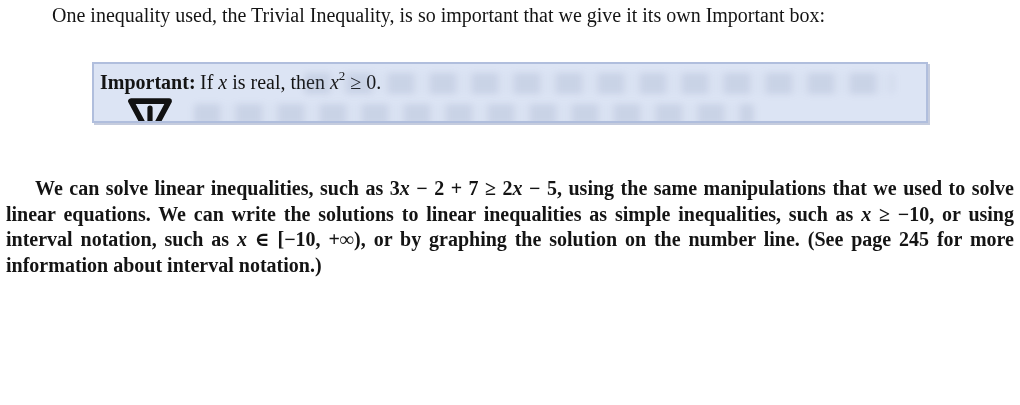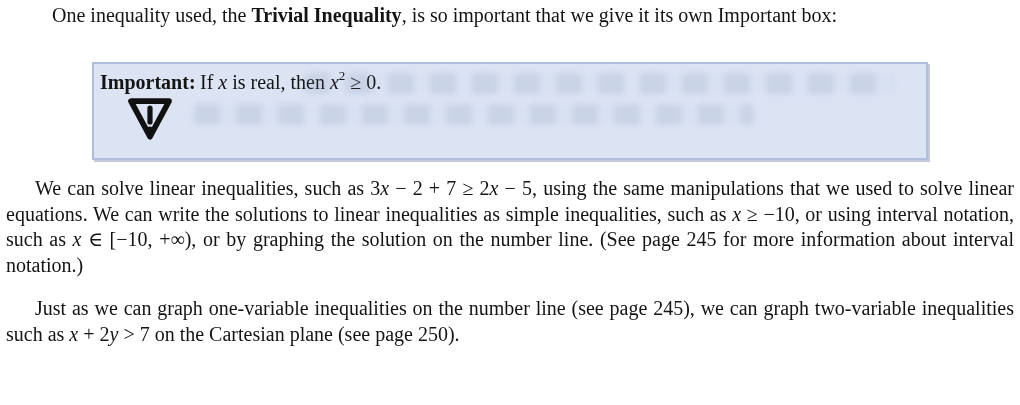--- a/index.html
+++ b/index.html
@@ -15,39 +15,39 @@
   .page { position: absolute; inset: 0; }
 
   p.para {
     position: absolute;
     margin: 0;
     font-size: 20px;
     line-height: 25.6px;
     left: 6px;
     width: 1008px;
   }
-  .justify { text-align: justify; }
+  .justify { text-align: justify; font-weight: bold; }
   .indent-lg { text-indent: 46px; }
   .indent { text-indent: 29px; }
 
-  .b { font-weight: bold; }
+  .b { font-weight: normal; }
   .i { font-style: italic; }
   sup { font-size: 13px; line-height: 0; position: relative; top: -1px; }
 
   #intro { top: 3px; width: 1000px; }
   #p-linear { top: 176px; }
   #p-graph  { top: 296px; }
   #p-maxmin { top: 366px; }
 
   .important-box {
     position: absolute;
     left: 92px;
     top: 62px;
     width: 836px;
-    height: 98px;
+    height: 61px;
     box-sizing: border-box;
     background: var(--box-bg, #dce4f4);
     border: 2px solid var(--box-border, #b0bedd);
     box-shadow: 2px 2px 0 0 rgba(150,163,195,0.55);
     display: flex;
     padding: 6px 10px 4px 6px;
     overflow: hidden;
   }
   .label-col { width: 100px; flex: 0 0 auto; }
   .important-label {
@@ -94,16 +94,15 @@
         </svg>
       </span>
     </div>
     <p class="statement"><span>If </span><span class="i">x</span><span> is real, then </span><span class="i">x</span><sup>2</sup><span> ≥ 0.</span></p>
     <div class="bleed bleed-row-1"></div>
     <div class="bleed bleed-row-2"></div>
   </div>
 
   <p id="p-linear" class="para justify indent"><span>We can solve linear inequalities, such as 3</span><span class="i">x</span><span> − 2 + 7 ≥ 2</span><span class="i">x</span><span> − 5, using the same manipulations that we used to solve linear equations.  We can write the solutions to linear inequalities as simple inequalities, such as </span><span class="i">x</span><span> ≥ −10, or using interval notation, such as </span><span class="i">x</span><span> ∈ [−10, +∞), or by graphing the solution on the number line. (See page 245 for more information about interval notation.)</span></p>
 
-  <p id="p-graph" class="para justify indent"><span>Just as we can graph one-variable inequalities on the number line (see page 245), we can graph two-variable inequalities such as </span><span class="i">x</span><span> + 2</span><span class="i">y</span><span> &gt; 7 on the Cartesian plane (see page 250).</span></p>
 
 
 </div>
 
 </body></html>

